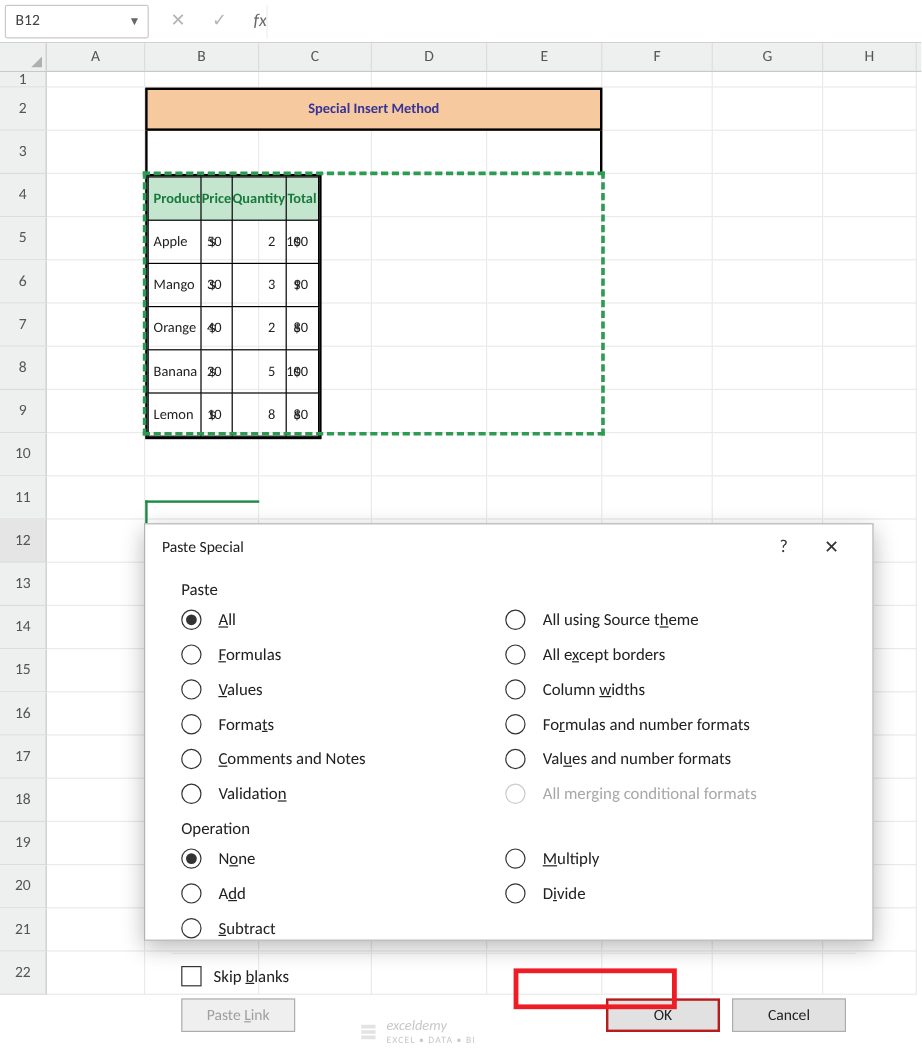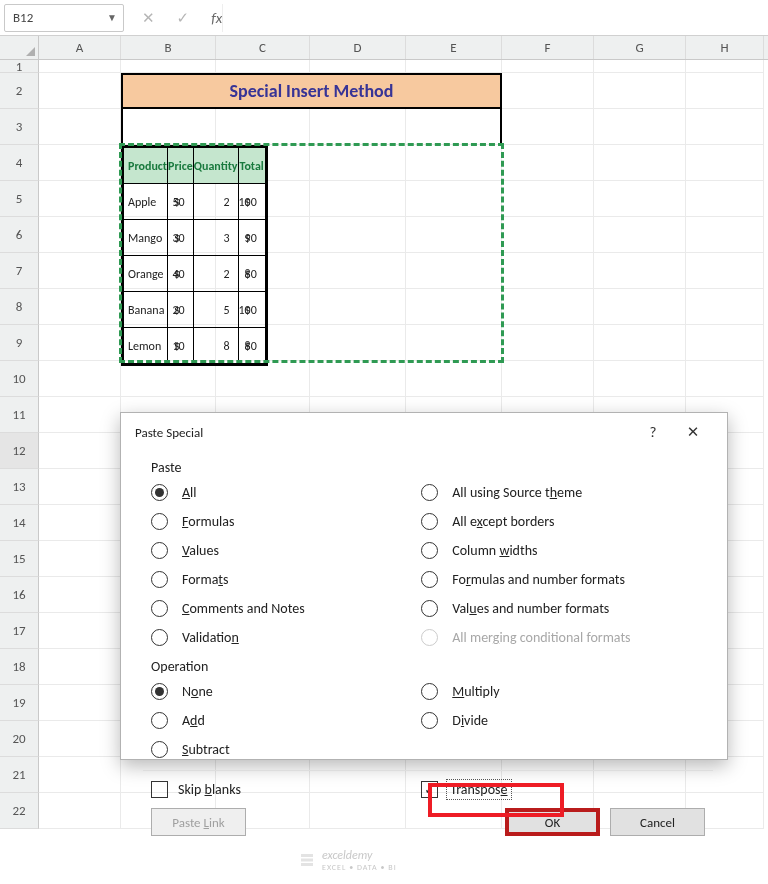--- a/index.html
+++ b/index.html
@@ -27,21 +27,21 @@
 .row .cell { border-right:1px solid #eaeaea; border-bottom:1px solid #eaeaea; height:36px; }
 .row1 { height:13px; }
 .row1 .rh { line-height:13px; height:13px; }
 .row1 .cell { height:13px; }
 
 
 .wA{width:82px}.wB{width:95px}.wC{width:94px}.wD{width:96px}.wE{width:96px}.wF{width:92px}.wG{width:92px}.wH{width:78px}
 
 
 .sheet { position:absolute; left:39px; top:0; }
-.tblTitle { position:absolute; left:82px; top:13px; width:381px; height:36px; background:#f7c99f; border:2px solid #000; display:flex; align-items:center; justify-content:center; font-weight:bold; color:#373496; font-size:18px; }
+.tblTitle { position:absolute; left:82px; top:13px; width:381px; height:36px; background:#f7c99f; border:2px solid #000; display:flex; align-items:center; justify-content:center; font-weight:bold; color:#373496; font-size:12px; }
 .blankRow { position:absolute; left:82px; top:49px; width:381px; height:36px; border-left:2px solid #000; border-right:2px solid #000; }
 .dataTbl { position:absolute; left:82px; top:85px; border:2px solid #000; }
 .dataTbl table { border-collapse:collapse; }
 .dataTbl th, .dataTbl td { border:1px solid #000; height:36px; font-size:12px; }
 .dataTbl th { background:#c5e6ce; color:#1a7a3e; font-weight:bold; text-align:center; }
 .dataTbl th:nth-child(1),.dataTbl td:nth-child(1){width:93px; padding-left:4px; text-align:left;}
 .dataTbl th:nth-child(2),.dataTbl td:nth-child(2){width:92px}
 .dataTbl th:nth-child(3),.dataTbl td:nth-child(3){width:94px}
 .dataTbl th:nth-child(4),.dataTbl td:nth-child(4){width:94px}
 .dataTbl td.money { position:relative; }
@@ -50,21 +50,21 @@
 .dataTbl td.qty { text-align:right; padding-right:8px; }
 
 
 .ants { position:absolute; left:80px; top:83px; width:385px; height:220px; border:3px dashed #2f9a53; pointer-events:none; }
 
 
 .rh.active { background:#e5e5e5; }
 .selOverlay { position:absolute; left:121px; top:417px; width:95px; height:36px; border-top:2px solid #1c8b46; border-left:2px solid #1c8b46; }
 
 
-.dialog { position:absolute; left:120px; top:412px; width:608px; height:348px; background:#fff; border:1px solid #b2b2b2; box-shadow:0 6px 18px rgba(0,0,0,.28); }
+.dialog { position:absolute; left:120px; top:436px; width:608px; height:348px; background:#fff; border:1px solid #b2b2b2; box-shadow:0 6px 18px rgba(0,0,0,.28); }
 .dlgTitle { display:flex; align-items:center; height:38px; padding:0 14px; font-size:13px; }
 .dlgTitle .sp { flex:1; }
 .dlgTitle .tbtn { width:40px; text-align:center; font-size:15px; color:#333; }
 .dlgBody { padding:4px 22px 0 30px; font-size:14px; }
 .grpLbl { font-size:14px; margin:4px 0 8px; }
 .optGrid { display:flex; }
 .optCol { flex:1; display:flex; flex-direction:column; gap:12px; }
 .optCol.right { flex:1.05; }
 .radio { display:flex; align-items:center; gap:14px; font-size:14px; }
 .radio .rdot { width:17px; height:17px; border:1px solid #333; border-radius:50%; display:flex; align-items:center; justify-content:center; flex-shrink:0; }
@@ -72,21 +72,21 @@
 .radio.dis { color:#a8a8a8; }
 .radio.dis .rdot { border-color:#ccc; }
 .chk { display:flex; align-items:center; gap:10px; font-size:14px; }
 .chk .box { width:17px; height:17px; border:1px solid #333; display:flex; align-items:center; justify-content:center; flex-shrink:0; }
 .chk .box.sel::after { content:"✓"; font-size:13px; line-height:1; }
 .underline { text-decoration: underline; text-decoration-thickness:1px; }
 .divLine { border-top:1px solid #ddd; margin:12px -8px 10px -8px; }
 .bottomRow { display:flex; align-items:center; padding:0 22px 0 30px; margin-top:6px; }
 .bottomRow .sp { flex:1; }
 .btn { width:95px; height:28px; border:1px solid #adadad; background:#e1e1e1; font-size:13px; display:flex; align-items:center; justify-content:center; margin-left:10px; }
-.btn.ok { border:4px solid #b91c1c; background:#e1e1e1; }
+.btn.ok { border:2px solid #b91c1c; background:#e1e1e1; }
 .btn.dis { color:#a0a0a0; background:#efefef; margin-left:0; }
 .redBox { position:absolute; border:4px solid #ee1c25; }
 .focusDots { outline:1px dotted #555; outline-offset:1px; padding:0 2px; }
 
 .watermark { position:absolute; left:298px; top:848px; display:flex; align-items:center; gap:6px; font-size:12px; color:#c8c8c8; font-style:italic; }
 .watermark svg { opacity:.5; }
 </style>
 </head>
 <body>
 
@@ -531,26 +531,20 @@
         </div>
     </div>
     <div class="divLine"></div>
     <div class="optGrid" style="margin-bottom:10px">
       <div class="optCol">
         <label class="chk">
           <span class="box" id="skipBox"></span>
           <span id="skipLbl">Skip <span class="underline">b</span>lanks</span>
         </label>
       </div>
-      <div class="optCol right">
-        <label class="chk">
-          <span class="box sel" id="trBox"></span>
-          <span id="trLbl" class="focusDots">Transpos<span class="underline">e</span></span>
-        </label>
-      </div>
     </div>
   </div>
   <div class="bottomRow">
     <div class="btn dis">
         <span id="plLbl">Paste <span class="underline">L</span>ink</span>
       </div>
     <span class="sp"></span>
     <div class="btn ok">OK</div>
     <div class="btn">Cancel</div>
   </div>

